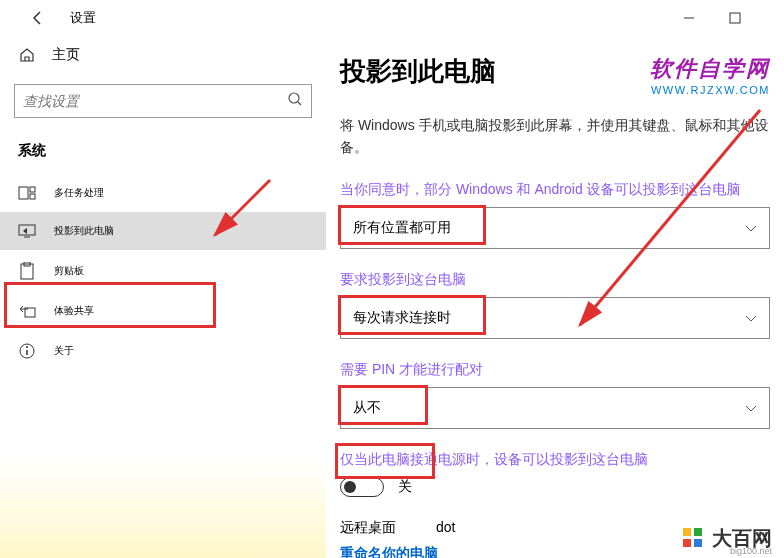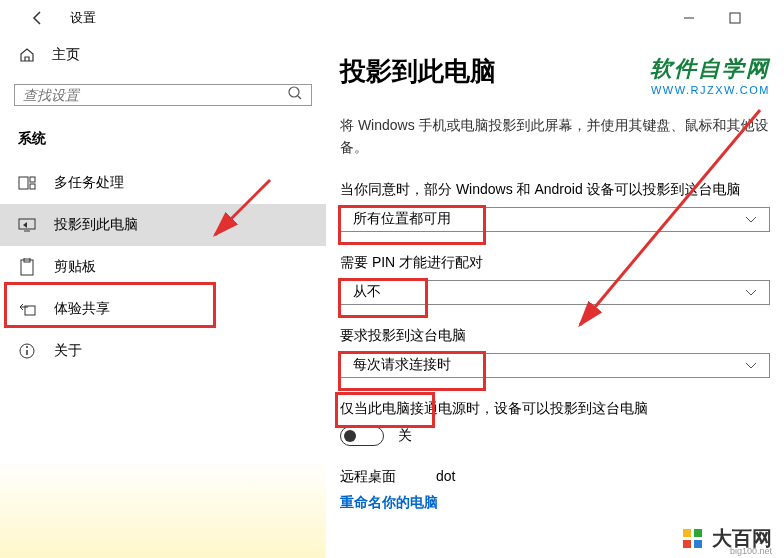--- a/index.html
+++ b/index.html
@@ -12,60 +12,60 @@
     .titlebar-right { margin-left: auto; display: flex; }
     .win-btn { width: 46px; height: 36px; display: flex; align-items: center; justify-content: center; cursor: pointer; }
     
     .main-area { display: flex; height: calc(100% - 36px); position: relative; }
     
     .sidebar { width: 326px; padding: 0; position: relative; }
     .home-row { display: flex; align-items: flex-start; gap: 16px; padding: 10px 18px 12px 18px; }
     .home-icon { width: 18px; }
     .home-label { font-size: 14px; }
     
-    .search-box { margin: 4px 14px 18px 14px; border: 1px solid #999; height: 22px; display: flex; align-items: center; padding: 0 8px; }
+    .search-box { margin: 4px 14px 18px 14px; border: 1px solid #999; height: 34px; display: flex; align-items: center; padding: 0 8px; }
     .search-input { flex: 1; border: none; outline: none; font-size: 14px; font-style: italic; color: #666; background: transparent; }
     .search-icon { width: 16px; color: #555; }
     
     .section-title { font-size: 14px; font-weight: 600; padding: 6px 18px 14px 18px; }
     
-    .nav-item { display: flex; align-items: center; gap: 18px; padding: 12px 18px; cursor: pointer; font-size: 14px; position: relative; }
+    .nav-item { display: flex; align-items: center; gap: 18px; padding: 12px 18px; cursor: pointer; font-size: 10px; position: relative; }
     .nav-item.active { background: #ddd; }
     .nav-icon { width: 18px; display: flex; align-items: center; justify-content: center; }
     
     .red-box-sidebar { position: absolute; left: 4px; top: 246px; width: 212px; height: 46px; border: 3px solid #e03030; pointer-events: none; }
     
     .content { flex: 1; padding: 18px 14px 0 14px; overflow-y: auto; position: relative; }
     .content-header { display: flex; align-items: flex-start; justify-content: space-between; margin-bottom: 18px; }
     .page-title { font-size: 26px; font-weight: 600; }
     .brand { text-align: right; }
-    .brand-cn { font-size: 22px; font-weight: bold; color: #15803d; font-style: italic; letter-spacing: 2px; font-family: Liberation Mono, monospace; }
+    .brand-cn { font-size: 22px; font-weight: bold; color: #a21caf; font-style: italic; letter-spacing: 2px; font-family: Liberation Mono, monospace; }
     .brand-url { font-size: 11px; color: #0080d8; letter-spacing: 1.5px; text-align: right; }
     
     .desc { font-size: 14px; color: #333; line-height: 1.6; margin-bottom: 22px; }
     
     .setting-group { margin-bottom: 22px; position: relative; }
-    .setting-label { font-size: 14px; color: #000000; margin-bottom: 8px; }
-    .dropdown { border: 1px solid #888; height: 25px; display: flex; align-items: center; padding: 0 12px; font-size: 14px; cursor: pointer; position: relative; }
+    .setting-label { font-size: 14px; color: #8b5cf6; margin-bottom: 8px; }
+    .dropdown { border: 1px solid #888; height: 42px; display: flex; align-items: center; padding: 0 12px; font-size: 14px; cursor: pointer; position: relative; }
     .dropdown-chevron { margin-left: auto; }
     
     .toggle-row { display: flex; align-items: center; gap: 14px; margin-bottom: 16px; }
     .toggle { width: 44px; height: 20px; border: 1px solid #333; border-radius: 10px; position: relative; cursor: pointer; }
     .toggle-knob { width: 12px; height: 12px; background: #333; border-radius: 50%; position: absolute; left: 3px; top: 3px; }
     .toggle-label { font-size: 14px; }
     
     .name-row { font-size: 14px; margin-bottom: 8px; }
     .name-row .val { margin-left: 36px; }
     .link { color: #0066cc; font-size: 14px; cursor: pointer; font-weight: bold; }
     
     .red-box-1 { position: absolute; border: 3px solid #e03030; pointer-events: none; }
     
     .arrow-svg { position: absolute; pointer-events: none; }
     
-    .dabai { position: absolute; right: 12px; bottom: 6px; display: flex; align-items: center; gap: 6px; }
+    .dabai { position: absolute; right: 12px; bottom: 6px; display: flex; align-items: flex-start; gap: 6px; }
     .dabai-logo { width: 26px; height: 26px; }
     .dabai-text { font-size: 20px; font-weight: bold; color: #333; }
     .dabai-url { font-size: 9px; color: #999; position: absolute; right: 0; bottom: -4px; }
     
     .yellow-gradient { position: absolute; left: 0; bottom: 0; width: 326px; height: 100px; background: linear-gradient(to top, rgba(255,240,150,0.5), transparent); pointer-events: none; z-index: -1; }
   </style>
 </head>
 <body>
 
 <div class="titlebar">
@@ -188,38 +188,38 @@
       <div class="dropdown">
         <span>所有位置都可用</span>
         <span class="dropdown-chevron"><svg width="12" height="8">
               <path d="M1 1 L6 6 L11 1" stroke="#555" fill="none"></path>
             </svg></span>
         <div class="red-box-1" style="left:-3px;top:-3px;width:148px;height:40px;"></div>
       </div>
     </div>
 
     <div class="setting-group">
+      <div class="setting-label">要求投影到这台电脑</div>
+      <div class="dropdown">
+        <span>每次请求连接时</span>
+        <span class="dropdown-chevron"><svg width="12" height="8">
+              <path d="M1 1 L6 6 L11 1" stroke="#555" fill="none"></path>
+            </svg></span>
+        <div class="red-box-1" style="left:-3px;top:-3px;width:148px;height:40px;"></div>
+      </div>
+    </div>
+
+    <div class="setting-group">
       <div class="setting-label">需要 PIN 才能进行配对</div>
       <div class="dropdown">
         <span>从不</span>
         <span class="dropdown-chevron"><svg width="12" height="8">
               <path d="M1 1 L6 6 L11 1" stroke="#555" fill="none"></path>
             </svg></span>
         <div class="red-box-1" style="left:-3px;top:-3px;width:90px;height:40px;"></div>
-      </div>
-    </div>
-
-    <div class="setting-group">
-      <div class="setting-label">要求投影到这台电脑</div>
-      <div class="dropdown">
-        <span>每次请求连接时</span>
-        <span class="dropdown-chevron"><svg width="12" height="8">
-              <path d="M1 1 L6 6 L11 1" stroke="#555" fill="none"></path>
-            </svg></span>
-        <div class="red-box-1" style="left:-3px;top:-3px;width:148px;height:40px;"></div>
       </div>
     </div>
 
     <div class="setting-group">
       <div class="setting-label">仅当此电脑接通电源时，设备可以投影到这台电脑</div>
       <div class="toggle-row">
         <div class="toggle">
           <div class="toggle-knob"></div>
         </div>
         <span class="toggle-label">关</span>

